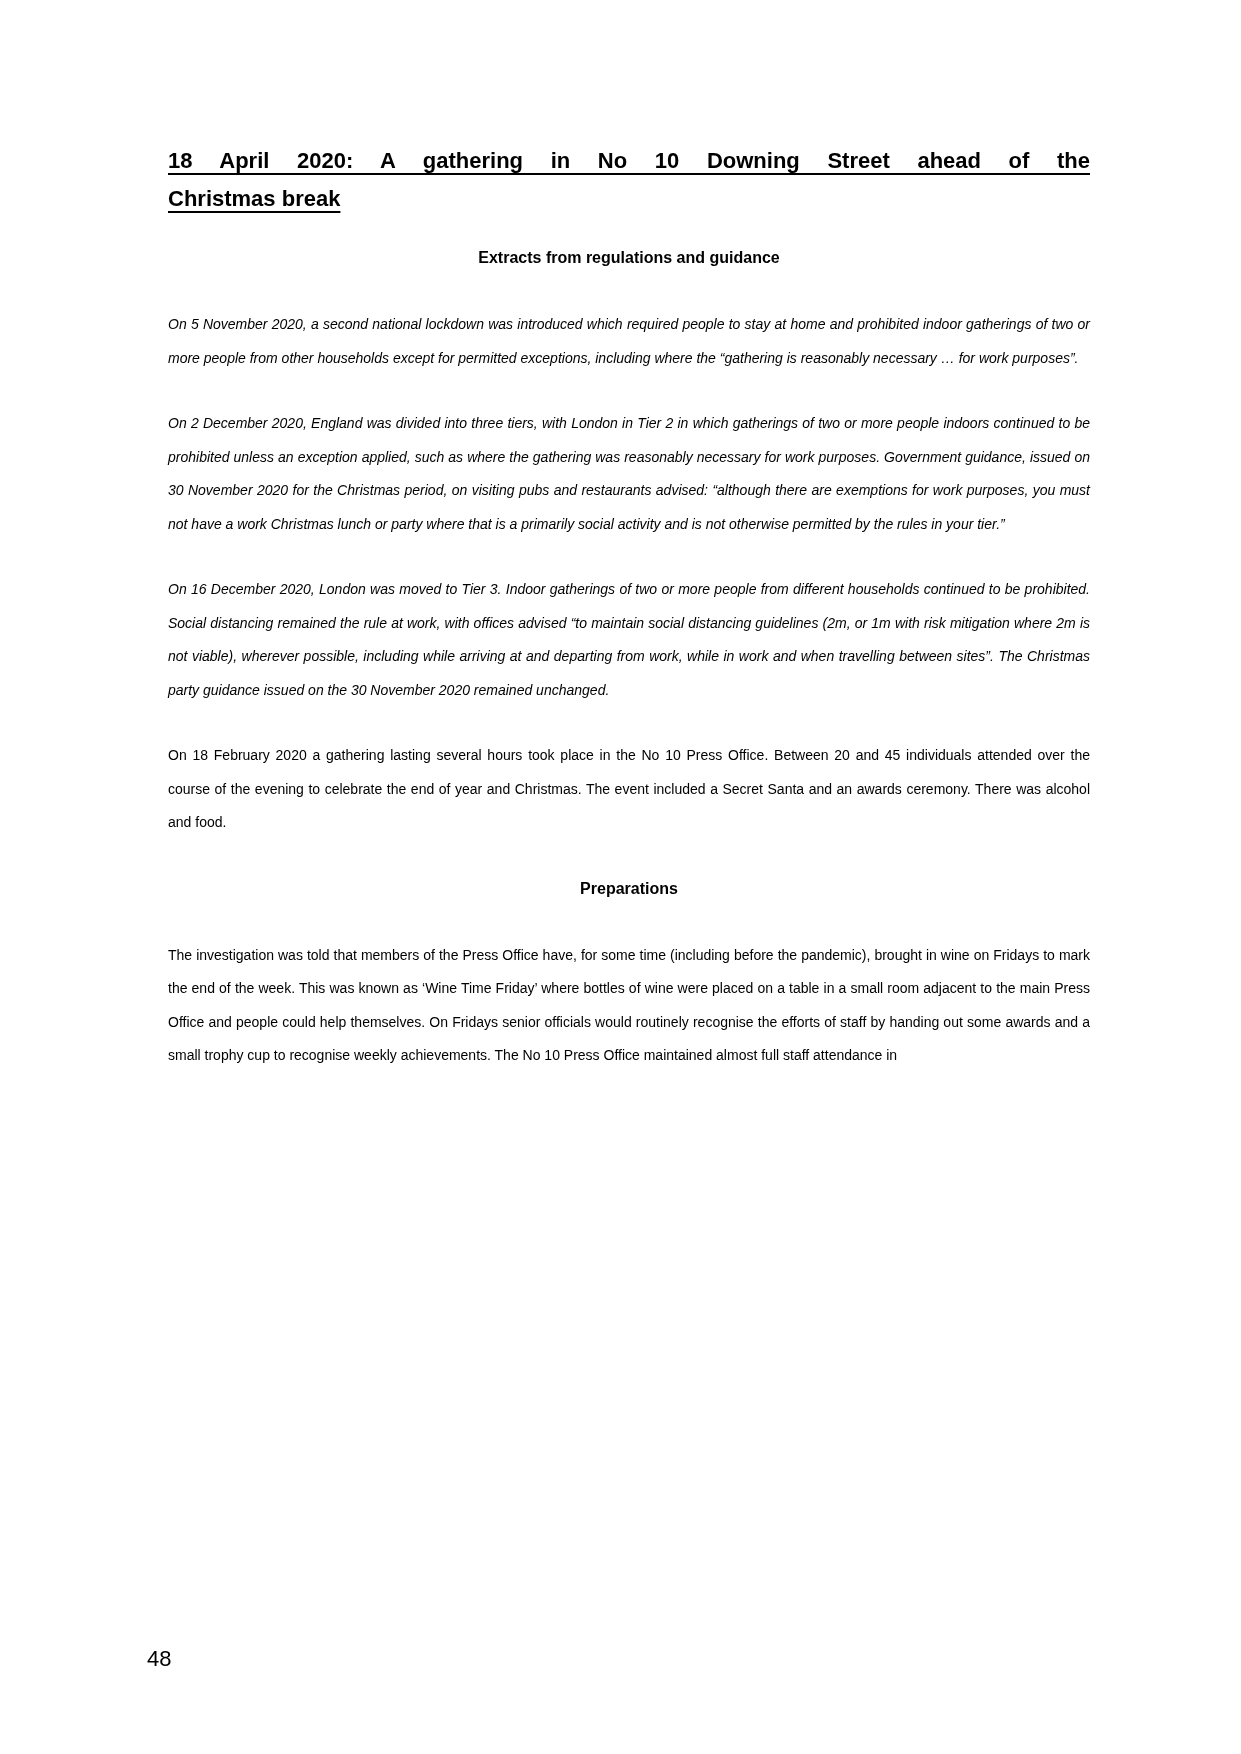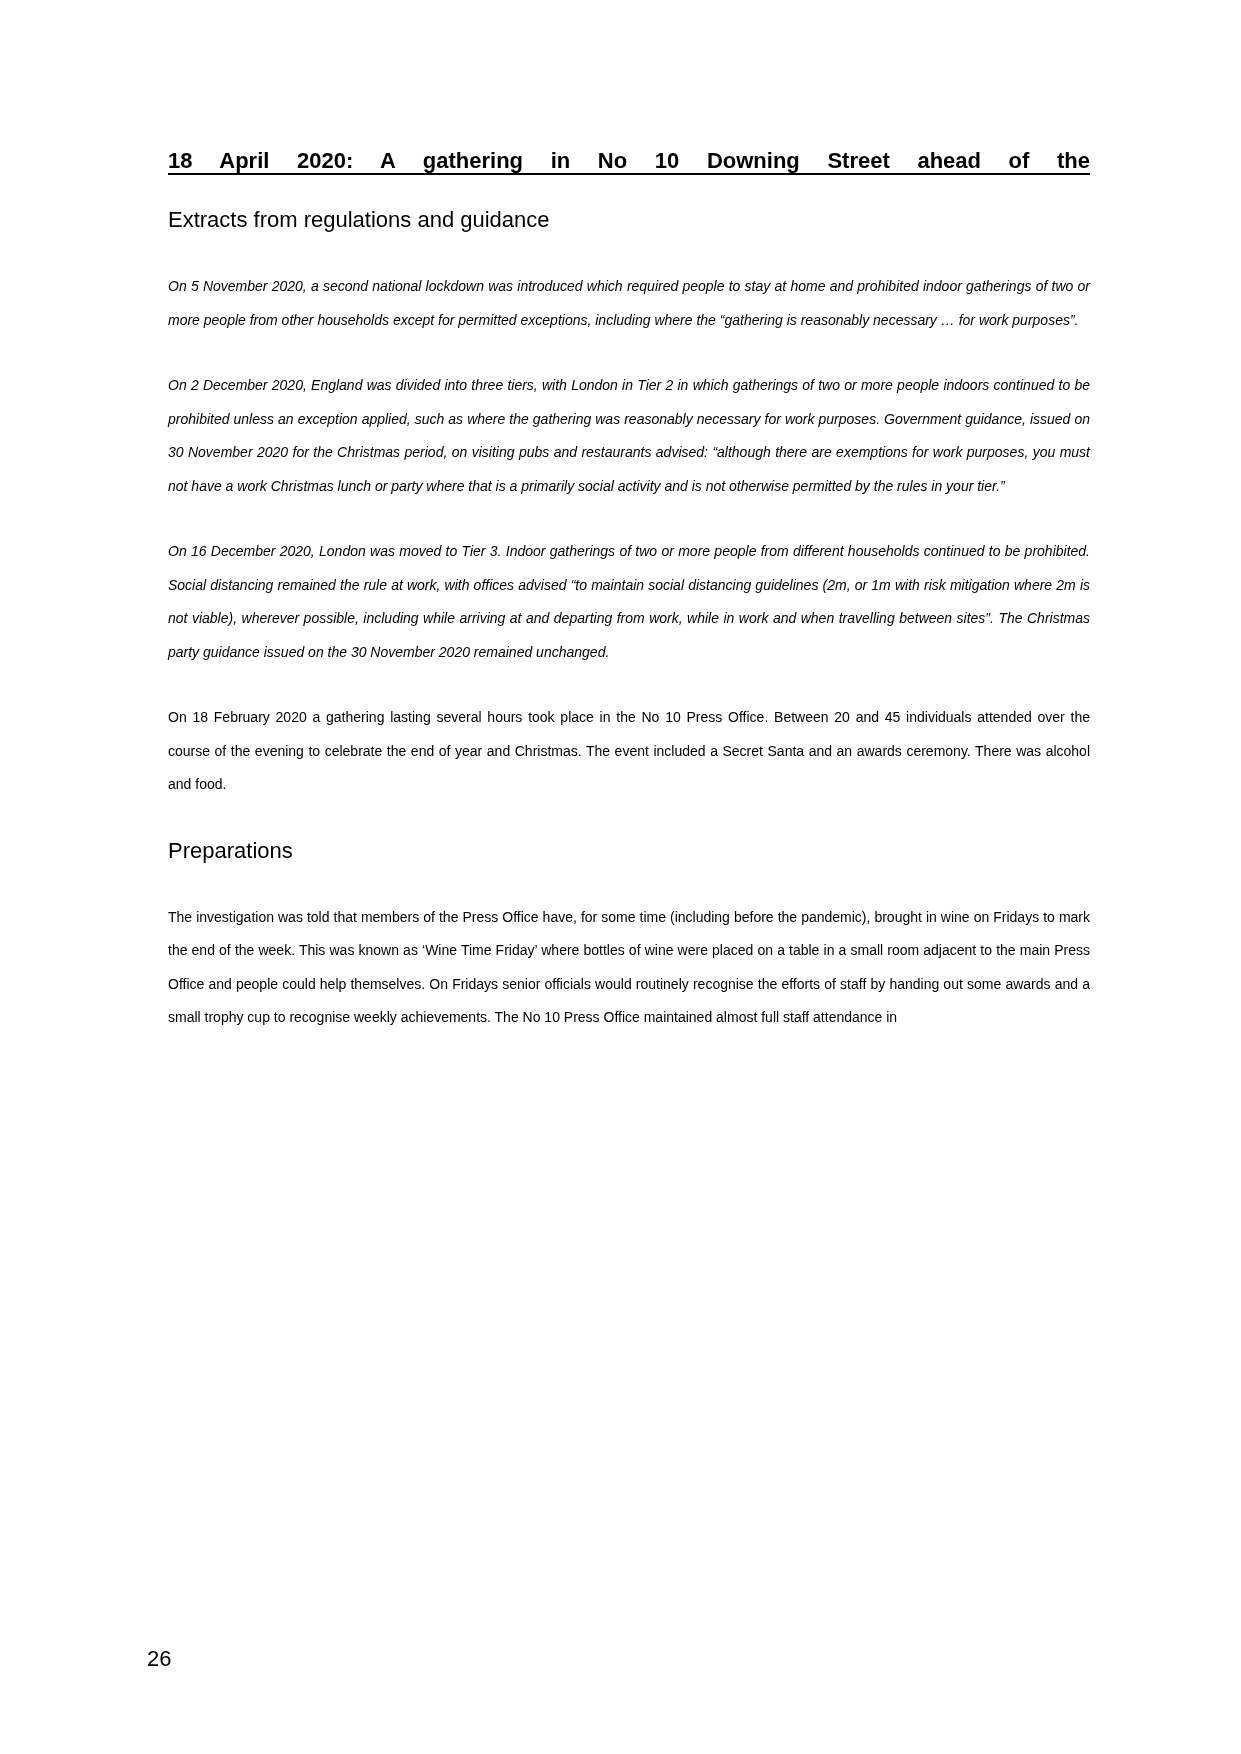--- a/index.html
+++ b/index.html
@@ -34,24 +34,25 @@
     display: block;
     text-decoration: underline;
     text-decoration-thickness: 2px;
     text-underline-offset: 5px;
   }
   .title-line.line1 {
     text-align: justify;
     text-align-last: justify;
   }
   .section-heading {
-    font-size: 22px;
-    font-weight: normal;
+    font-size: 16px;
+    font-weight: bold;
     line-height: 34px;
     margin: 0 0 33px 0;
+    text-align: center;
   }
   .para {
     font-size: 14px;
     line-height: 33.5px;
     text-align: justify;
     margin: 0 0 32px 0;
   }
   .para.italic {
     font-style: italic;
   }
@@ -64,33 +65,34 @@
   }
 </style>
 </head>
 <body>
 
 <div class="page">
   <div class="content">
 
     <div class="doc-title">
       <span class="title-line line1">18 April 2020: A gathering in No 10 Downing Street ahead of the</span>
+      <span class="title-line line2">Christmas break</span>
     </div>
 
     <div class="section-heading">Extracts from regulations and guidance</div>
 
     <p class="para italic">On 5 November 2020, a second national lockdown was introduced which required people to stay at home and prohibited indoor gatherings of two or more people from other households except for permitted exceptions, including where the “gathering is reasonably necessary … for work purposes”.</p>
 
     <p class="para italic">On 2 December 2020, England was divided into three tiers, with London in Tier 2 in which gatherings of two or more people indoors continued to be prohibited unless an exception applied, such as where the gathering was reasonably necessary for work purposes. Government guidance, issued on 30 November 2020 for the Christmas period, on visiting pubs and restaurants advised: “although there are exemptions for work purposes, you must not have a work Christmas lunch or party where that is a primarily social activity and is not otherwise permitted by the rules in your tier.”</p>
 
     <p class="para italic">On 16 December 2020, London was moved to Tier 3. Indoor gatherings of two or more people from different households continued to be prohibited. Social distancing remained the rule at work, with offices advised “to maintain social distancing guidelines (2m, or 1m with risk mitigation where 2m is not viable), wherever possible, including while arriving at and departing from work, while in work and when travelling between sites”. The Christmas party guidance issued on the 30 November 2020 remained unchanged.</p>
 
 
     <p class="para">On 18 February 2020 a gathering lasting several hours took place in the No 10 Press Office. Between 20 and 45 individuals attended over the course of the evening to celebrate the end of year and Christmas.  The event included a Secret Santa and an awards ceremony. There was alcohol and food.</p>
 
     <div class="section-heading">Preparations</div>
 
     <p class="para">The investigation was told that members of the Press Office have, for some time (including before the pandemic), brought in wine on Fridays to mark the end of the week. This was known as ‘Wine Time Friday’ where bottles of wine were placed on a table in a small room adjacent to the main Press Office and people could help themselves. On Fridays senior officials would routinely recognise the efforts of staff by handing out some awards and a small trophy cup to recognise weekly achievements. The No 10 Press Office maintained almost full staff attendance in</p>
 
   </div>
 
-  <div class="page-number">26</div>
+  <div class="page-number">48</div>
 </div>
 
 </body></html>

